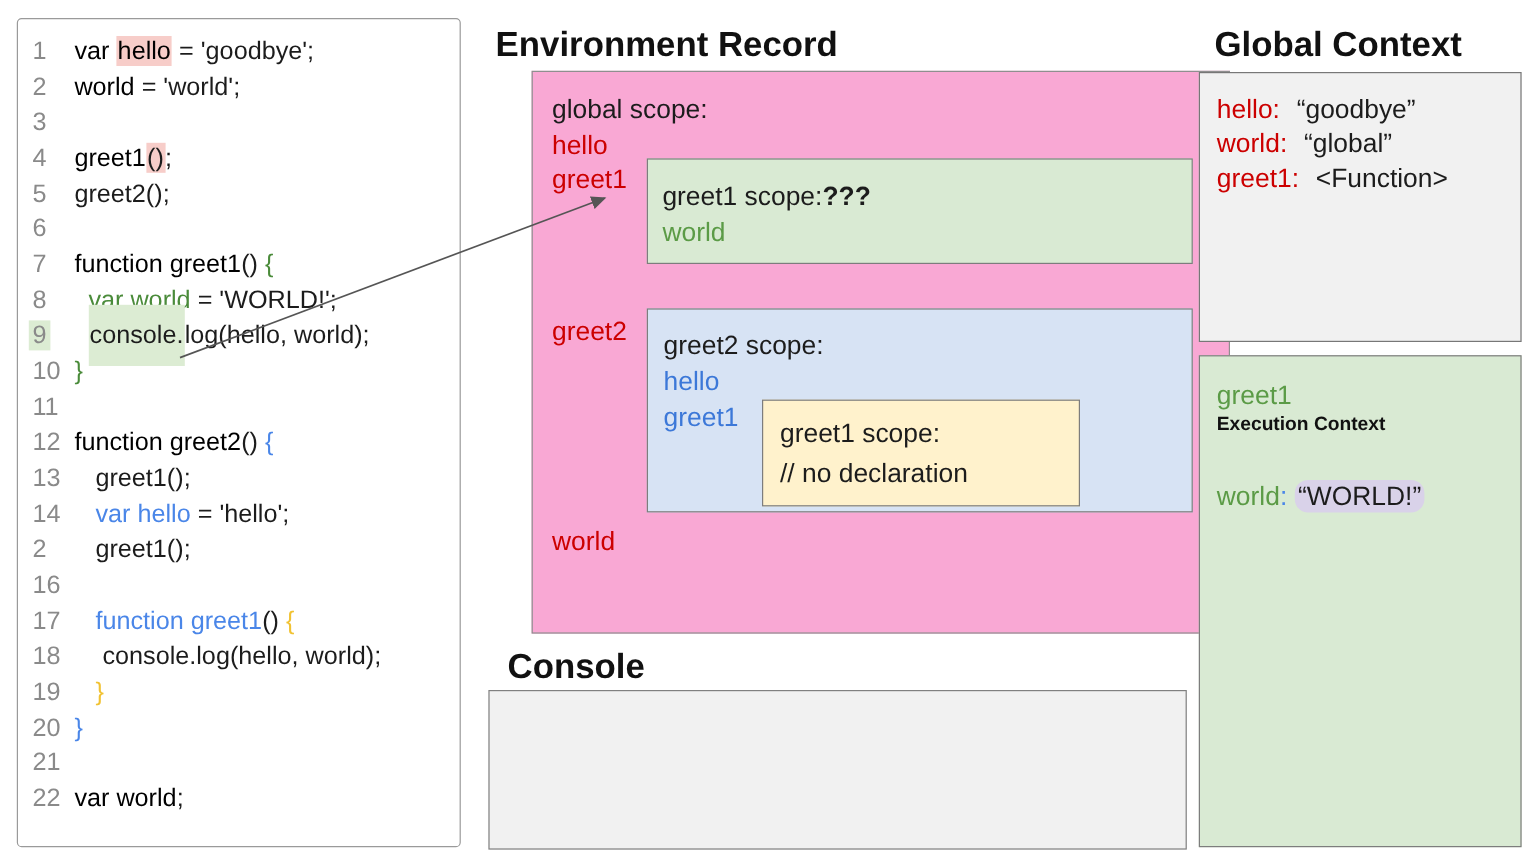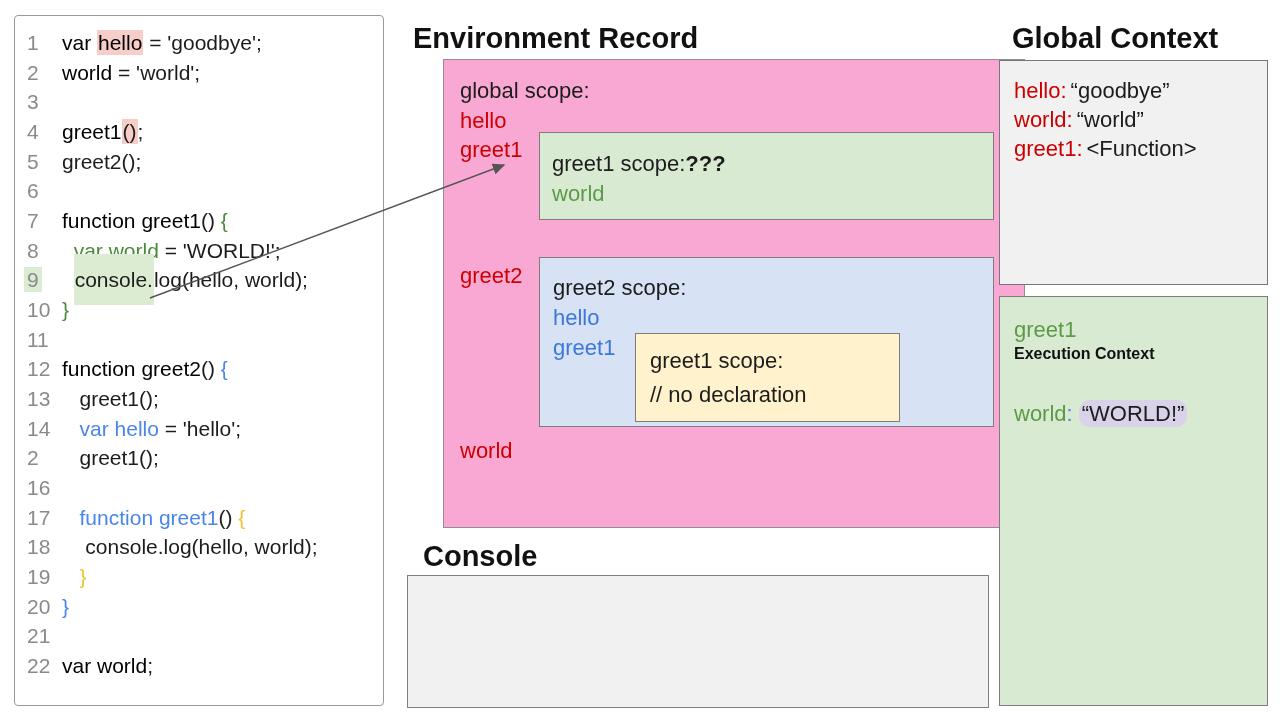--- a/index.html
+++ b/index.html
@@ -64,21 +64,21 @@
   .console-box{position:absolute;left:407px;top:575px;width:580px;height:131px;
                background:#f1f1f1;border:1.5px solid #808080;}
 
   
   .gc-title{left:1012px;top:22px;}
   .gray-box{position:absolute;left:999px;top:60px;width:267px;height:223px;
             background:#f1f1f1;border:1.5px solid #777;}
   .gc-row1{left:14px;top:17px;}
   .gc-row2{left:14px;top:46px;}
   .gc-row3{left:14px;top:75px;}
-  .gc-val{margin-left:4px;color:#1c1c1c;}
+  .gc-val{margin-left:14px;color:#1c1c1c;}
 
   .exec-box{position:absolute;left:999px;top:296px;width:267px;height:408px;
             background:#d9ead3;border:1.5px solid #7d7d7d;}
   .exec-fn{left:14px;top:20px;}
   .exec-title{left:14px;top:48px;font-size:16px;font-weight:700;color:#111;}
   .exec-row{left:14px;top:104px;}
   .exec-val{margin-left:6px;color:#1c1c1c;}
 
   
   .arrow-overlay{position:absolute;left:0;top:0;pointer-events:none;z-index:5;}
@@ -220,21 +220,21 @@
 
   <div class="section-title console-title">Console</div>
   <div class="console-box"></div>
 
   <div class="section-title gc-title">Global Context</div>
   <div class="gray-box">
     <div class="t gc-row1">
       <span class="red">hello:</span><span class="gc-val">“goodbye”</span>
     </div>
     <div class="t gc-row2">
-      <span class="red">world:</span><span class="gc-val">“world”</span>
+      <span class="red">world:</span><span class="gc-val">“global”</span>
     </div>
     <div class="t gc-row3">
       <span class="red">greet1:</span><span class="gc-val">&lt;Function&gt;</span>
     </div>
   </div>
 
   <div class="exec-box">
     <div class="t green exec-fn">greet1</div>
     <div class="t exec-title">Execution Context</div>
     <div class="t exec-row">

